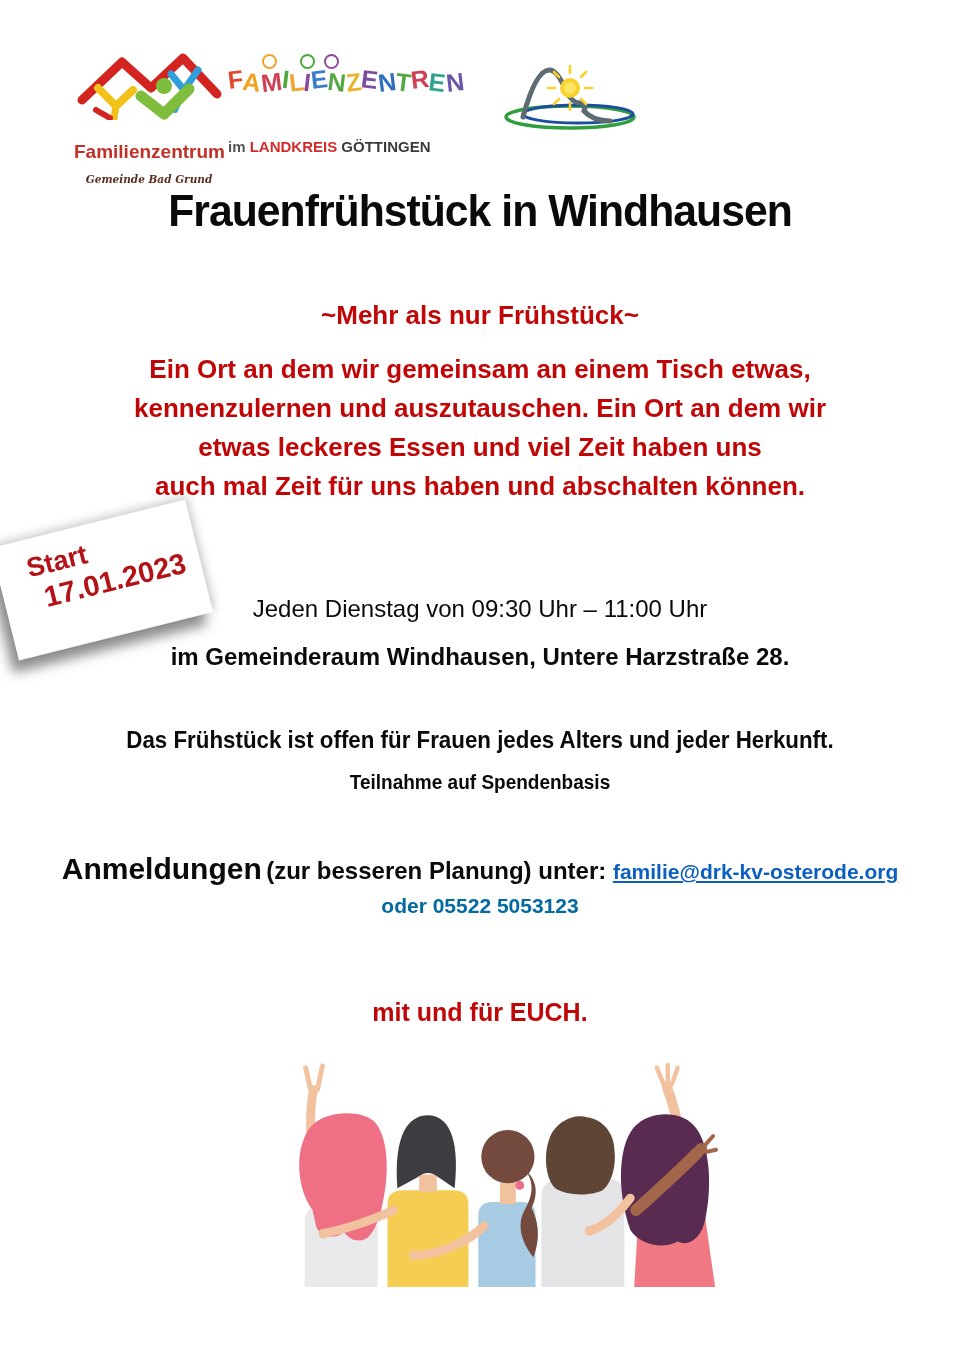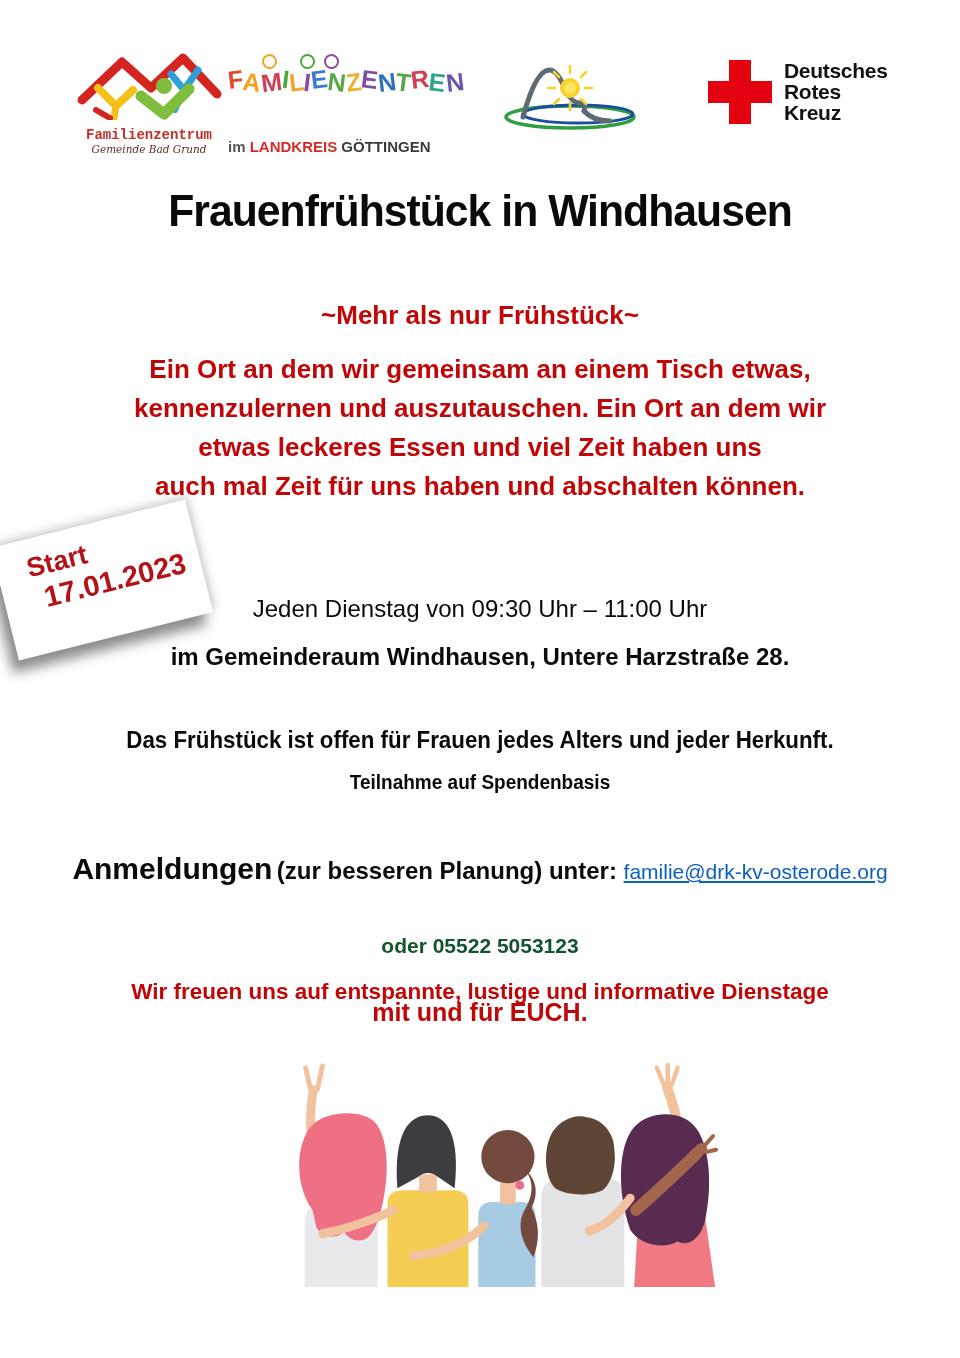--- a/index.html
+++ b/index.html
@@ -2,22 +2,22 @@
 <html style="--red-text: #C00606; --badge-red: #B31217; --link-blue: #0B5FC0;"><head>
 <meta charset="utf-8">
 <style>
   html,body{margin:0;padding:0;background:#ffffff;}
   body{font-family:"Liberation Sans",sans-serif;}
   .page{position:relative;width:960px;height:1358px;margin:0 auto;background:#fff;overflow:hidden;}
 
   
   .logo{position:absolute;}
   .logo-bg{left:74px;top:48px;width:150px;text-align:center;}
-  .logo-bg .t1{color:#C13128;font-weight:bold;font-size:14px;line-height:15px;margin-top:4px;font-family:Liberation Mono, monospace;}
-  .logo-bg .t2{color:#5C2E20;font-family:"DejaVu Serif",serif;font-style:italic;font-weight:normal;font-size:10.5px;line-height:12px;}
+  .logo-bg .t1{color:#C13128;font-weight:bold;font-size:19px;line-height:15px;margin-top:20px;}
+  .logo-bg .t2{color:#5C2E20;font-family:"DejaVu Serif",serif;font-style:italic;font-weight:bold;font-size:10.5px;line-height:12px;margin-top:14px;}
   .logo-fz{left:228px;top:56px;width:200px;text-align:center;}
   .fz-letters{position:relative;height:52px;white-space:nowrap;padding-top:10px;}
   .fz-letters span{display:inline-block;font-weight:bold;font-size:25px;line-height:30px;letter-spacing:0;}
   .fz-head{position:absolute;top:-2px;width:11px;height:11px;border-radius:50%;background:#fff;}
   .h1{left:34px;border:2.5px solid #F0A422;}
   .h2{left:72px;border:2.5px solid #4CA83C;}
   .h3{left:96px;border:2.5px solid #8C4A9E;}
   .fz-sub{font-weight:bold;font-size:15px;margin-top:20px;white-space:nowrap;}
   .logo-mt{left:498px;top:55px;width:145px;height:85px;}
   .logo-drk{left:708px;top:60px;width:200px;display:flex;align-items:flex-start;}
@@ -29,22 +29,22 @@
   .red{color:var(--red-text,#C00606);font-weight:bold;}
   .subtitle{top:300px;font-size:26px;}
   .para{top:350px;font-size:26px;line-height:39px;}
   .sched1{top:595px;font-weight:normal;font-size:24px;color:#0a0a0a;}
   .sched2{top:643px;font-weight:bold;font-size:24px;color:#0a0a0a;}
   .open-line{top:726px;font-weight:bold;font-size:24px;color:#0a0a0a;transform:scaleX(0.93);}
   .donation{top:771px;font-weight:bold;font-size:20px;color:#0a0a0a;transform:scaleX(0.95);}
   .reg{top:852px;color:#0a0a0a;}
   .reg .big{font-weight:bold;font-size:30px;}
   .reg .small{font-weight:bold;font-size:24px;}
-  .reg a{color:var(--link-blue,#0B5FC0);font-weight:normal;font-size:21px;text-decoration:underline;cursor:pointer;}
-  .phone{top:934px;font-weight:bold;font-size:21px;color:#14532d;}
+  .reg a{color:var(--link-blue,#0B5FC0);font-weight:bold;font-size:21px;text-decoration:underline;cursor:pointer;}
+  .phone{top:894px;font-weight:bold;font-size:21px;color:#0369a1;}
   .closing1{top:979px;font-size:22.5px;}
   .closing2{top:998px;font-size:25px;}
 
   
   .start-badge{position:absolute;left:2px;top:522px;width:200px;height:116px;background:#fff;
     transform:rotate(-14deg);transform-origin:center;
     box-shadow:-9px 11px 12px rgba(55,55,55,0.55), 3px -3px 9px rgba(55,55,55,0.25);
     padding:14px 0 0 30px;box-sizing:border-box;}
   .start-badge .l1{color:var(--badge-red,#B31217);font-weight:bold;font-size:27px;line-height:30px;}
   .start-badge .l2{color:var(--badge-red,#B31217);font-weight:bold;font-size:29px;line-height:34px;margin-left:10px;}
@@ -94,31 +94,20 @@
         <line x1="61" y1="22" x2="56" y2="17"></line>
           <line x1="83" y1="22" x2="88" y2="17"></line>
         <line x1="61" y1="44" x2="56" y2="49"></line>
           <line x1="83" y1="44" x2="88" y2="49"></line>
       </g>
       <circle cx="72" cy="33" r="10" fill="#F8D12A"></circle>
       <circle cx="72" cy="33" r="6" fill="#FBE564"></circle>
     </svg>
   </div>
 
-  <div class="logo logo-drk">
-    <svg width="64" height="64" viewBox="0 0 64 64">
-      <rect x="21" y="0" width="22" height="64" fill="#E3000F"></rect>
-      <rect x="0" y="21" width="64" height="22" fill="#E3000F"></rect>
-    </svg>
-    <div class="drk-text">
-      <div>Deutsches</div>
-      <div>Rotes</div>
-      <div>Kreuz</div>
-    </div>
-  </div>
 
   <div class="abs title">Frauenfrühstück in Windhausen</div>
 
   <div class="abs subtitle red">~Mehr als nur Frühstück~</div>
   <div class="abs para red">
     <div>Ein Ort an dem wir gemeinsam an einem Tisch etwas,</div>
     <div>kennenzulernen und auszutauschen. Ein Ort an dem wir</div>
     <div>etwas leckeres Essen und viel Zeit haben uns</div>
     <div>auch mal Zeit für uns haben und abschalten können.</div>
   </div>
@@ -134,21 +123,20 @@
   <div class="abs open-line">Das Frühstück ist offen für Frauen jedes Alters und jeder Herkunft.</div>
   <div class="abs donation">Teilnahme auf Spendenbasis</div>
 
   <div class="abs reg">
     <span class="big">Anmeldungen</span>
     <span class="small"> <span>(zur besseren Planung) unter:</span> </span>
     <a href="#">familie@drk-kv-osterode.org</a>
   </div>
   <div class="abs phone">oder 05522 5053123</div>
 
-  <div class="abs closing1 red">Wir freuen uns auf entspannte, lustige und informative Dienstage</div>
   <div class="abs closing2 red">mit und für EUCH.</div>
 
   <svg class="women" viewBox="0 0 440 300">
 
     <g>
       <path d="M 31,105 C 27,75 27,50 31,30" fill="none" stroke="#F2C29E" stroke-width="9" stroke-linecap="round"></path>
       <path d="M 28,30 L 23,8" fill="none" stroke="#F2C29E" stroke-width="5" stroke-linecap="round"></path>
       <path d="M 35,30 L 40,6" fill="none" stroke="#F2C29E" stroke-width="5" stroke-linecap="round"></path>
       <path d="M 22,230 L 22,165 C 22,152 30,146 42,146 L 78,146 C 90,146 96,152 96,164 L 96,230 Z" fill="#E9E9EB"></path>
       <path d="M 30,152 C 12,128 12,84 30,66 C 44,51 82,50 94,64 C 106,78 108,112 102,140 C 99,158 94,172 86,180 C 78,186 66,182 62,174 C 54,182 40,180 34,170 Z" fill="#EF7085"></path>

